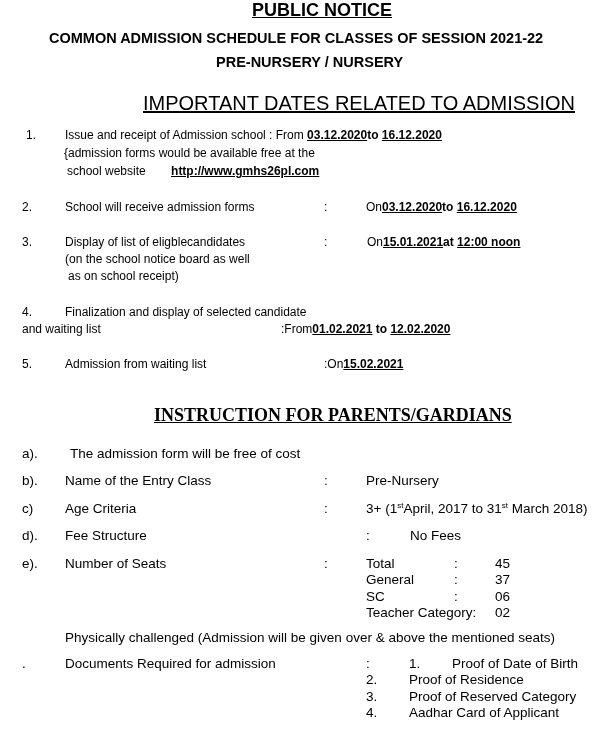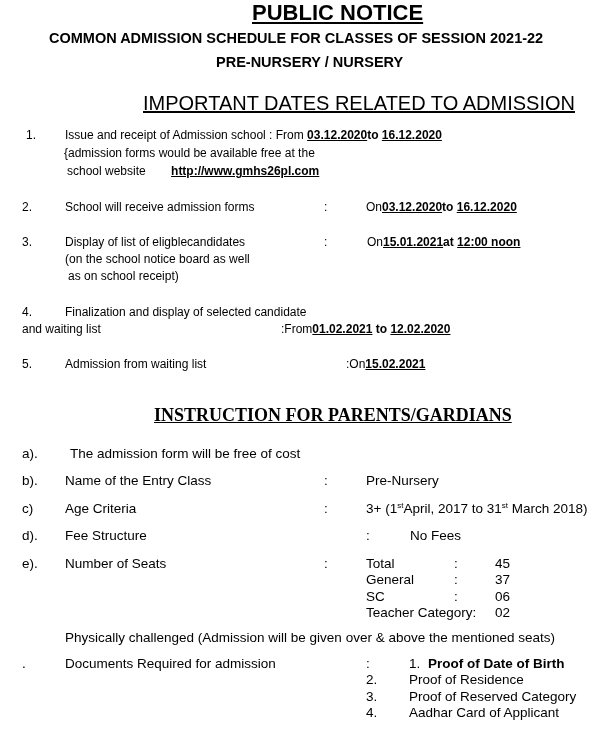--- a/index.html
+++ b/index.html
@@ -3,21 +3,21 @@
 <meta charset="utf-8">
 <style>
   html, body { margin: 0; padding: 0; background: #ffffff; }
   body { width: 609px; height: 730px; position: relative; overflow: hidden; color: #000; }
   .abs { position: absolute; white-space: nowrap; }
   .cal { font-family: "Liberation Sans", "DejaVu Sans", sans-serif; }
   .serif { font-family: "Liberation Serif", "DejaVu Serif", serif; }
   .arial { font-family: "Liberation Sans", sans-serif; }
   .b { font-weight: bold; }
   .u { text-decoration: underline; }
-  .title { font-size: 22px; font-weight: bold; text-decoration: underline; }
+  .title { font-size: 18px; font-weight: bold; text-decoration: underline; }
   .sub { font-size: 14.5px; font-weight: bold; }
   .head2 { font-size: 20px; font-weight: normal; text-decoration: underline; }
   .head3 { font-size: 18px; font-weight: bold; text-decoration: underline; }
   .s1 { font-size: 12px; }
   .s2 { font-size: 13.5px; }
   sup { font-size: 8px; vertical-align: 5px; }
   a { color: #000; padding-left: 22px; }
 </style>
 </head>
 <body>
@@ -56,21 +56,21 @@
 
 <div class="abs cal s1" style="left:22px; top:305px;">4.</div>
 <div class="abs cal s1" style="left:65px; top:305px;">Finalization and display of selected candidate</div>
 <div class="abs cal s1" style="left:22px; top:322px;">and waiting list</div>
 <div class="abs cal s1" style="left:281px; top:322px;">
   <span>:From</span><span class="b u">01.02.2021</span><span class="b"> to </span><span class="b u">12.02.2020</span>
 </div>
 
 <div class="abs cal s1" style="left:22px; top:357px;">5.</div>
 <div class="abs cal s1" style="left:65px; top:357px;">Admission from waiting list</div>
-<div class="abs cal s1" style="left:324px; top:357px;margin-left:22px;">
+<div class="abs cal s1" style="left:324px; top:357px;">
   <span>:On</span><span class="b u">15.02.2021</span>
 </div>
 
 <div class="abs serif head3" style="left:154px; top:405px;">INSTRUCTION FOR PARENTS/GARDIANS</div>
 
 <div class="abs arial s2" style="left:22px; top:446px;">a).</div>
 <div class="abs arial s2" style="left:70px; top:446px;">The admission form will be free of cost</div>
 
 <div class="abs arial s2" style="left:22px; top:473px;">b).</div>
 <div class="abs arial s2" style="left:65px; top:473px;">Name of the Entry Class</div>
@@ -108,21 +108,21 @@
 <div class="abs arial s2" style="left:366px; top:605px;">Teacher Category:</div>
 <div class="abs arial s2" style="left:495px; top:605px;">02</div>
 
 <div class="abs arial s2" style="left:65px; top:630px;">Physically challenged (Admission will be given over &amp; above the mentioned seats)</div>
 
 <div class="abs arial s2" style="left:22px; top:656px;">.</div>
 <div class="abs arial s2" style="left:65px; top:656px;">Documents Required for admission</div>
 <div class="abs arial s2" style="left:366px; top:656px;">:</div>
 
 <div class="abs arial s2" style="left:409px; top:656px;">1.</div>
-<div class="abs arial s2" style="left:428px; top:656px;font-weight:bold;">Proof of Date of Birth</div>
+<div class="abs arial s2" style="left:452px; top:656px;">Proof of Date of Birth</div>
 
 <div class="abs arial s2" style="left:366px; top:672px;">2.</div>
 <div class="abs arial s2" style="left:409px; top:672px;">Proof of Residence</div>
 
 <div class="abs arial s2" style="left:366px; top:689px;">3.</div>
 <div class="abs arial s2" style="left:409px; top:689px;">Proof of Reserved Category</div>
 
 <div class="abs arial s2" style="left:366px; top:705px;">4.</div>
 <div class="abs arial s2" style="left:409px; top:705px;">Aadhar Card of Applicant</div>
 

